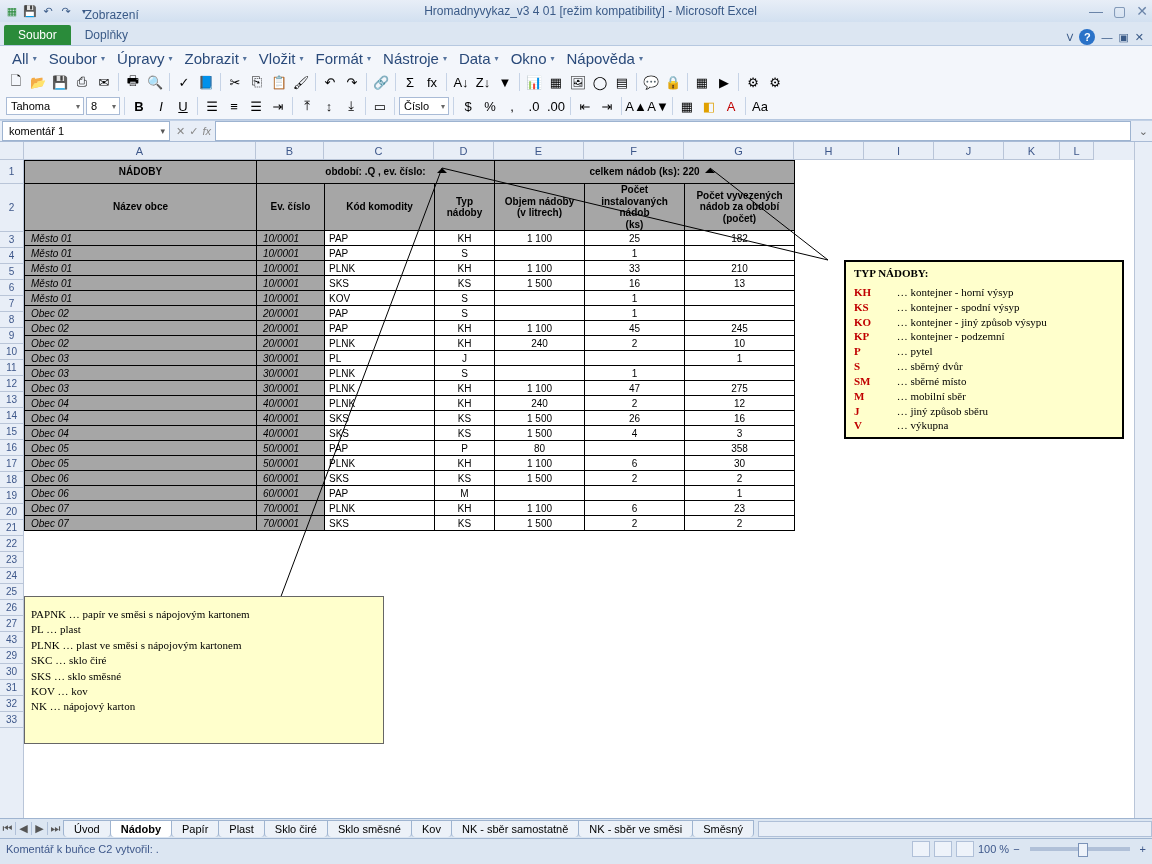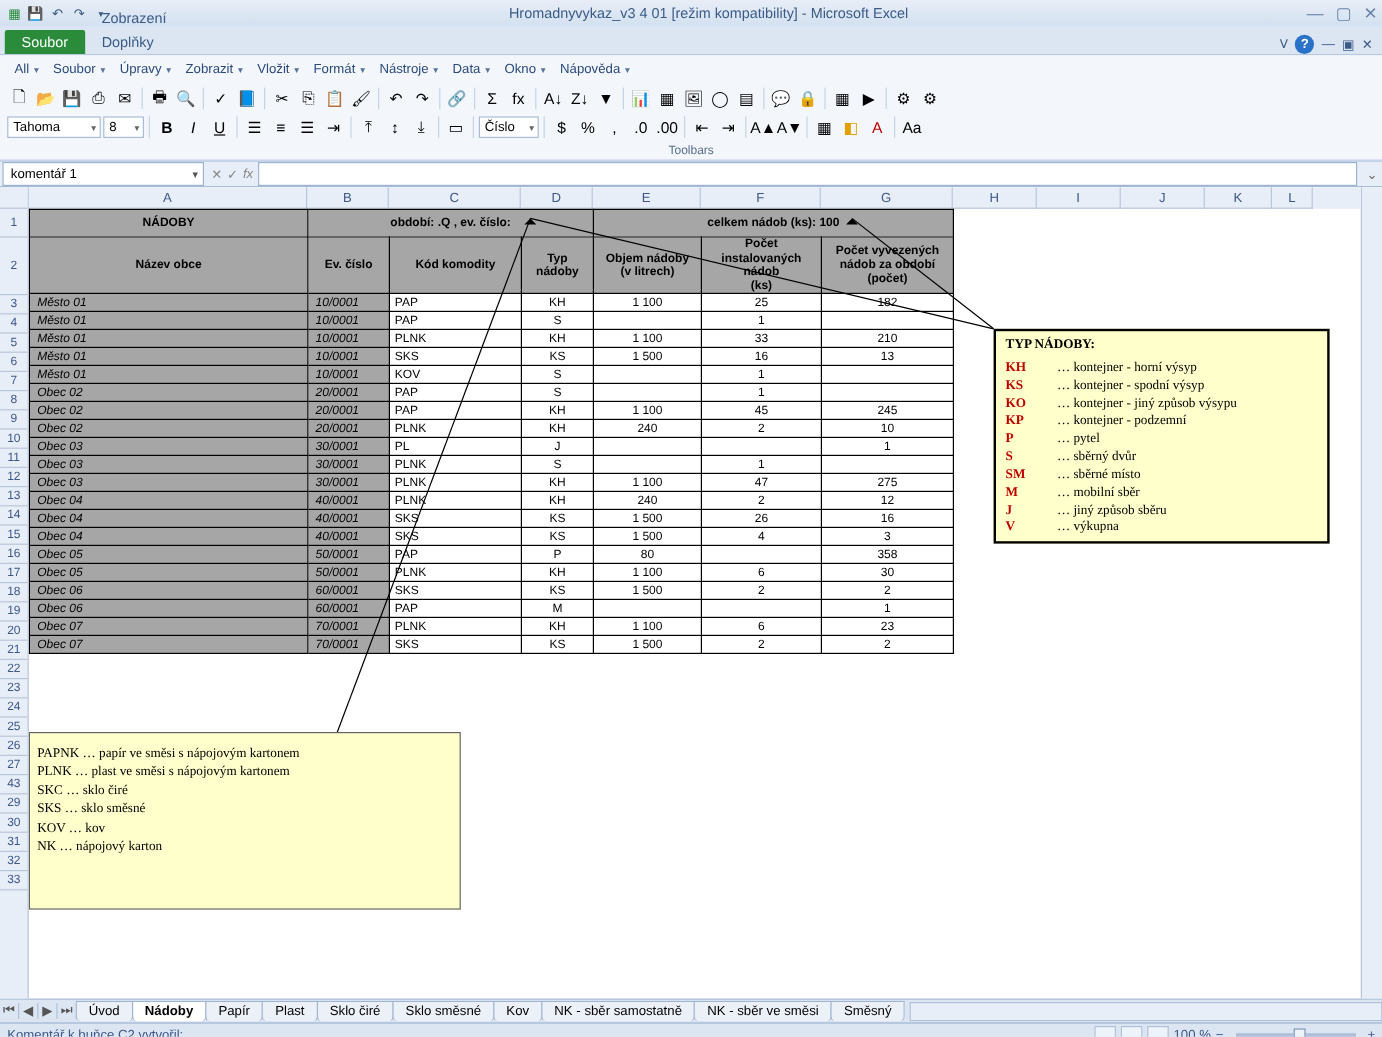--- a/index.html
+++ b/index.html
@@ -9,21 +9,21 @@
 .title-bar .qat span { width: 16px; height: 16px; display: inline-flex; align-items: center; justify-content: center; cursor: pointer; }
 .title-bar .title { flex: 1; text-align: center; font-size: 12px; }
 .title-bar .win-controls { display: flex; gap: 10px; color: #6a84a8; font-size: 14px; }
 .ribbon-tabs { height: 24px; background: #dce6f2; display: flex; align-items: flex-end; padding: 0 0 0 4px; border-bottom: 1px solid #b6c8e0; }
 .ribbon-tabs .file-tab { background: #2a8b3a; color: #fff; padding: 3px 14px; font-size: 12px; border-radius: 2px 2px 0 0; margin-right: 2px; cursor: pointer; }
 .ribbon-tabs .tab { padding: 3px 12px; font-size: 12px; color: #3a5a87; cursor: pointer; }
 .ribbon-tabs .tab.active { background: #f5f8fc; border: 1px solid #b6c8e0; border-bottom: 1px solid #f5f8fc; border-radius: 2px 2px 0 0; margin-bottom: -1px; }
 .ribbon-tabs .right-icons { margin-left: auto; display: flex; gap: 6px; align-items: center; padding-right: 8px; color: #3a5a87; }
 .ribbon-body { background: #f3f6fb; border-bottom: 1px solid #b6c8e0; padding: 2px 6px 0 6px; }
 .menu-row { display: flex; gap: 0; align-items: center; height: 20px; }
-.menu-row .mi { padding: 2px 6px; color: #2a4a7a; font-size: 11px; cursor: pointer; display: flex; align-items: center; gap: 2px; text-align: center; }
+.menu-row .mi { padding: 2px 6px; color: #2a4a7a; font-size: 15px; cursor: pointer; display: flex; align-items: center; gap: 2px; text-align: center; }
 .menu-row .dd::after { content: "▾"; font-size: 8px; margin-left: 2px; color: #56749e; }
 .tool-rows { display: flex; flex-direction: column; gap: 2px; padding: 3px 0 2px 0; }
 .tool-row { display: flex; gap: 2px; align-items: center; height: 22px; }
 .tool-row .btn { width: 20px; height: 20px; border: 1px solid transparent; display: inline-flex; align-items: center; justify-content: center; cursor: pointer; font-size: 13px; }
 .tool-row .sep { width: 1px; height: 18px; background: #c6d3e6; margin: 0 2px; }
 .group-label { text-align: center; font-size: 10px; color: #5a6d8a; padding: 1px 0 2px 0; }
 .formula-bar { height: 22px; background: #e8eef7; border-top: 1px solid #c2d1e6; border-bottom: 1px solid #a9bbd6; display: flex; align-items: center; }
 .name-box { width: 168px; height: 20px; background: #fff; border: 1px solid #9db3d0; margin: 0 2px; display: flex; align-items: center; padding: 0 6px; font-size: 11px; position: relative; }
 .name-box::after { content: "▾"; position: absolute; right: 4px; font-size: 9px; color: #555; }
 .fx-btns { display: flex; align-items: center; gap: 4px; padding: 0 4px; color: #888; }
@@ -40,21 +40,21 @@
 .data-table th { background: #a6a6a6; font-weight: bold; text-align: center; line-height: 1.15; }
 .hdr-row th { height: 23px; }
 .hdr-row2 th { height: 47px; vertical-align: middle; }
 .data-table td { background: #fff; text-align: center; }
 .data-table td.l { text-align: left; }
 .data-table td.gray { background: #a6a6a6; text-align: left; padding-left: 6px; font-style: italic; }
 .legend-box { position: absolute; background: #ffffcc; border: 2px solid #000; font-size: 11px; font-family: Tahoma; padding: 4px 8px; line-height: 1.35; }
 .legend-box .code { color: #c00000; font-weight: bold; display: inline-block; min-width: 40px; }
 .legend-box .title { font-weight: bold; }
 .komodity-box { top: 454px; left: 0; width: 360px; height: 148px; border: 1px solid #666; background: #ffffcc; position: absolute; font-family: Tahoma; font-size: 11px; padding: 2px 6px; line-height: 1.4; }
-.typ-box { top: 118px; right: 26px; width: 280px; }
+.typ-box { top: 118px; right: 10px; width: 280px; }
 .sheet-tabs { height: 20px; background: #dce6f2; border-top: 1px solid #9fb4d0; display: flex; align-items: center; font-size: 11px; }
 .sheet-tabs .nav { display: flex; gap: 0; }
 .sheet-tabs .nav span { width: 16px; text-align: center; cursor: pointer; color: #555; border-right: 1px solid #b0c0d8; }
 .sheet-tabs .st { padding: 2px 10px; background: #ecf1f8; border: 1px solid #9fb4d0; border-bottom: none; border-radius: 0 0 4px 4px; cursor: pointer; margin-left: -1px; }
 .sheet-tabs .st.active { background: #fff; font-weight: bold; }
 .sheet-tabs .scroll { flex: 1; height: 16px; background: #e8eef7; margin-left: 4px; border: 1px solid #b0c0d8; position: relative; }
 .status-bar { height: 20px; background: #dce6f2; border-top: 1px solid #9fb4d0; display: flex; align-items: center; padding: 0 6px; font-size: 11px; color: #3d578a; }
 .status-bar .right { margin-left: auto; display: flex; gap: 4px; align-items: center; }
 .status-bar .viewbtn { width: 18px; height: 16px; border: 1px solid #b0c0d8; background: #eef3fa; }
 .status-bar .zoom { width: 100px; height: 4px; background: #b0c0d8; position: relative; margin: 0 6px; }
@@ -203,21 +203,20 @@
       <span class="btn">A▲</span>
       <span class="btn">A▼</span>
       <span class="sep"></span>
       <span class="btn">▦</span>
       <span class="btn" style="color:#e0a000">◧</span>
       <span class="btn" style="color:#c00000">A</span>
       <span class="sep"></span>
       <span class="btn">Aa</span>
     </div>
   </div>
-  <div class="group-label">Toolbars</div>
 </div>
 
 <div class="formula-bar">
   <div class="name-box">komentář 1</div>
   <div class="fx-btns">
     <span>✕</span>
     <span>✓</span>
     <span style="font-style:italic">fx</span>
   </div>
   <div class="fx-input"></div>
@@ -277,21 +276,21 @@
         <div class="ch" style="width: 70px;">J</div>
         <div class="ch" style="width: 56px;">K</div>
         <div class="ch" style="width: 34px;">L</div>
       </div>
 
     <table class="data-table">
       <tbody>
           <tr class="hdr-row">
         <th style="width:232px">NÁDOBY</th>
         <th colspan="3">období: .Q ,   ev. číslo:</th>
-        <th colspan="3">celkem nádob (ks):   100</th>
+        <th colspan="3">celkem nádob (ks):   220</th>
       </tr>
       <tr class="hdr-row2" id="header2-row">
             <th style="width: 232px;">Název obce</th>
             <th style="width: 68px; text-align: center;">Ev. číslo</th>
             <th style="width: 110px;">Kód komodity</th>
             <th style="width: 60px;">Typ nádoby</th>
             <th style="width: 90px;">Objem nádoby <br>(v litrech)</th>
             <th style="width: 100px;">Počet instalovaných nádob <br>(ks)</th>
             <th style="width: 110px;">Počet vyvezených nádob za období <br>(počet)</th>
           </tr>
@@ -502,20 +501,21 @@
           <div><span class="code">M</span> … mobilní sběr</div>
           <div><span class="code">J</span> … jiný způsob sběru</div>
           <div><span class="code">V</span> … výkupna</div>
         </div>
     </div>
 
     <div class="komodity-box">
       <div style="height:8px"></div>
       <div id="kom-items">
           <div><span class="code" style="min-width:46px">PAPNK</span> … papír ve směsi s nápojovým kartonem</div>
+          <div><span class="code" style="min-width:46px">PL</span> … plast</div>
           <div><span class="code" style="min-width:46px">PLNK</span> … plast ve směsi s nápojovým kartonem</div>
           <div><span class="code" style="min-width:46px">SKC</span> … sklo čiré</div>
           <div><span class="code" style="min-width:46px">SKS</span> … sklo směsné</div>
           <div><span class="code" style="min-width:46px">KOV</span> … kov</div>
           <div><span class="code" style="min-width:46px">NK</span> … nápojový karton</div>
         </div>
     </div>
 
   </div>
   <div style="width:18px;background:#e8eef7;border-left:1px solid #b9c5d8"></div>

